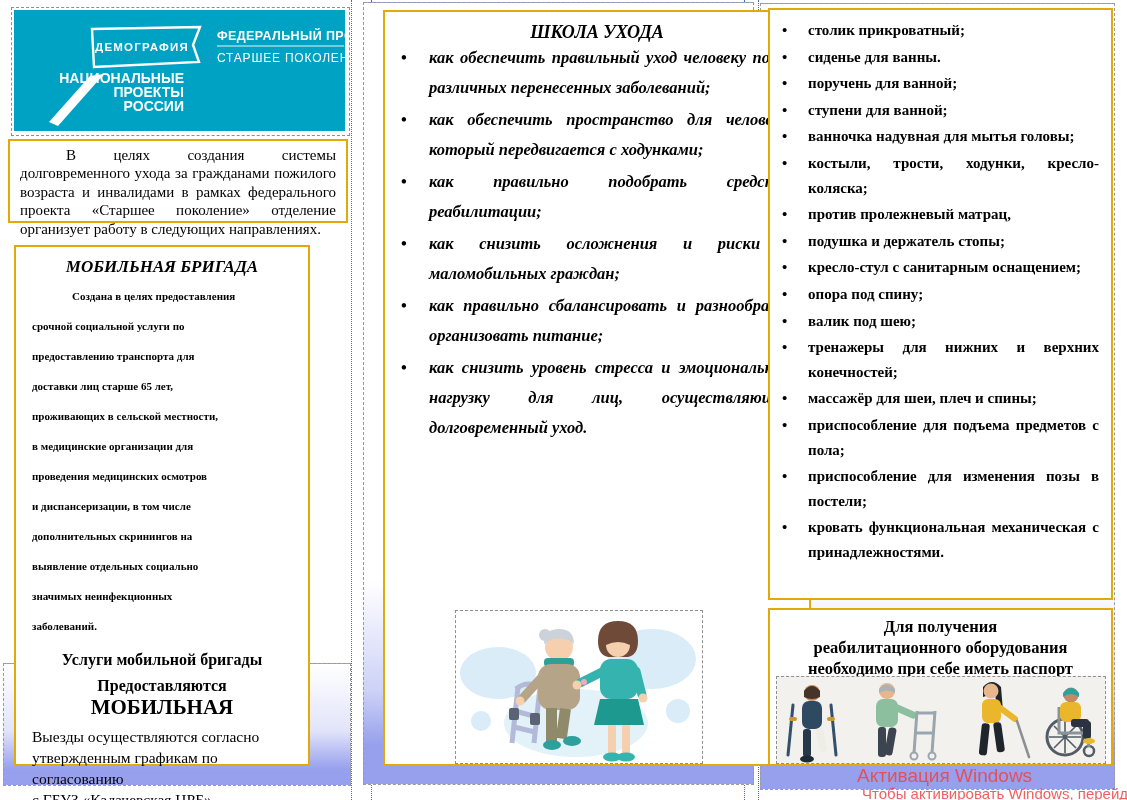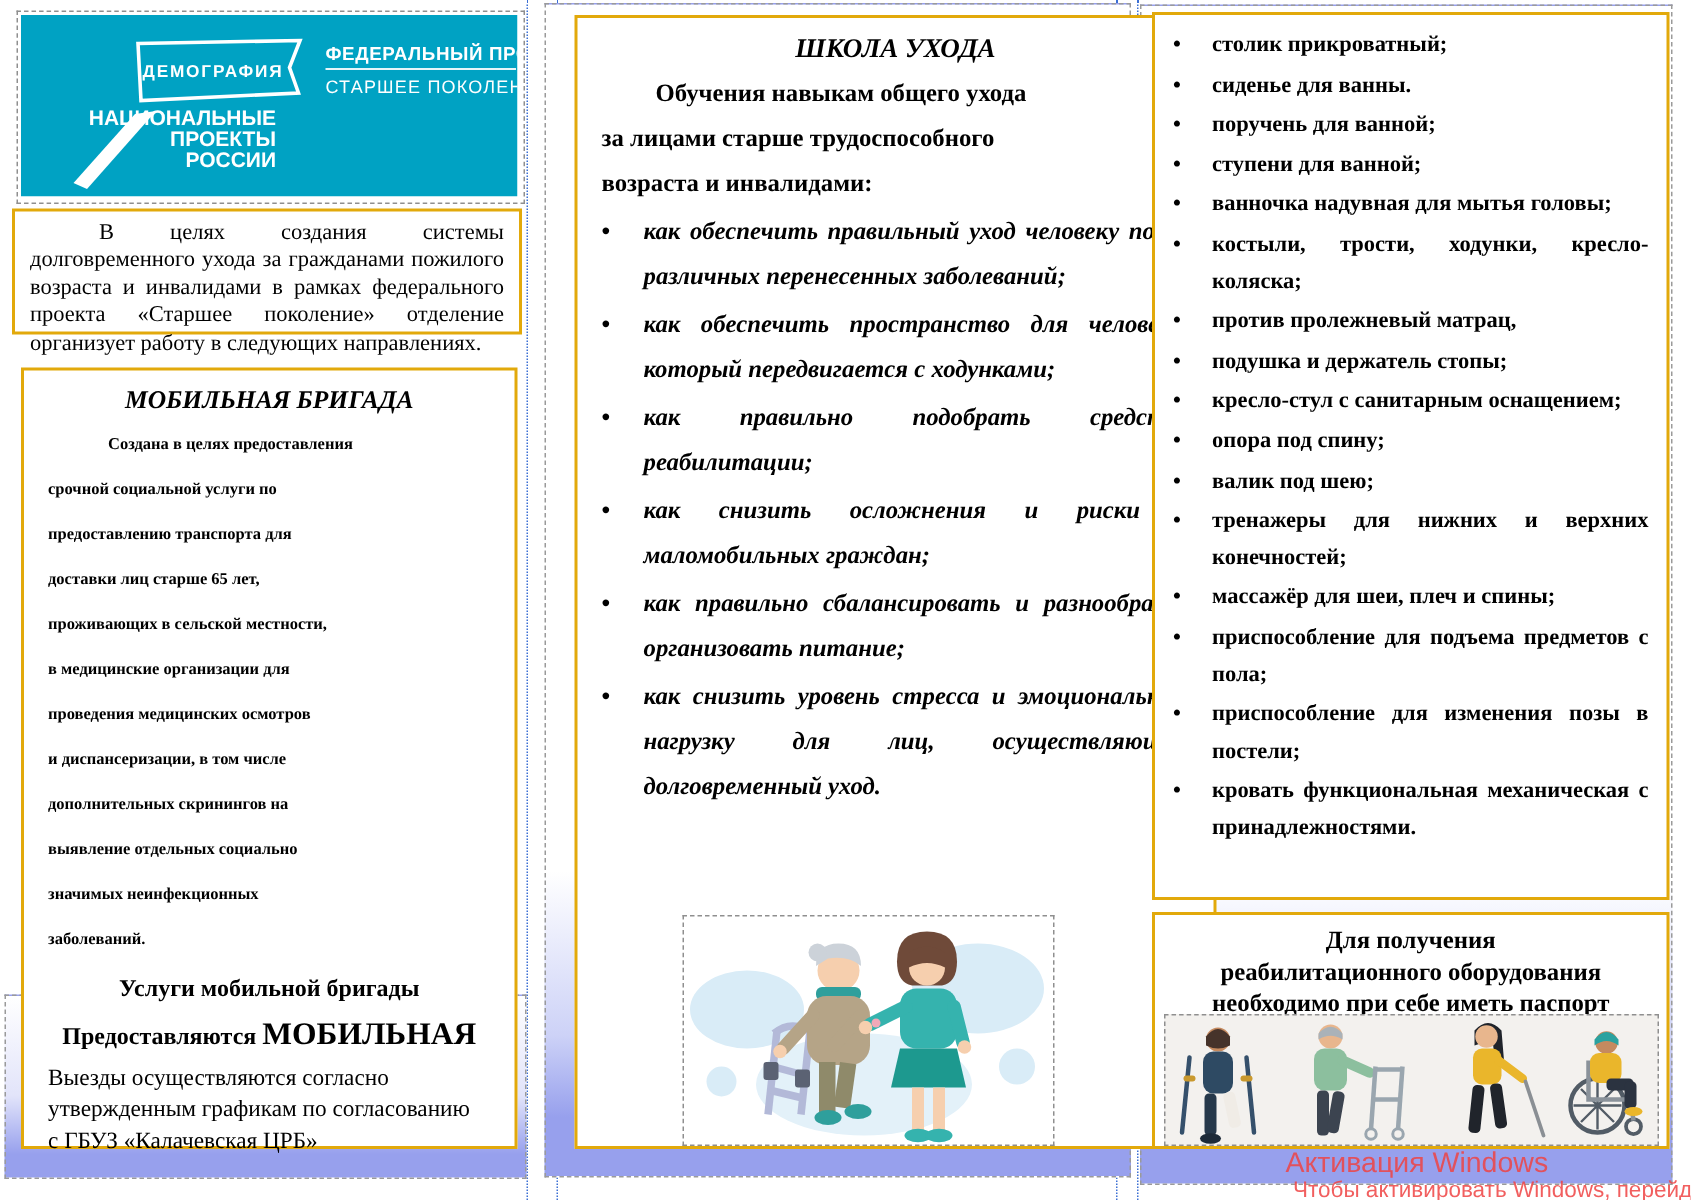--- a/index.html
+++ b/index.html
@@ -65,21 +65,21 @@
     <text x="203" y="30" fill="#ffffff" font-family="Liberation Sans, sans-serif" font-size="12.5" font-weight="bold" letter-spacing="0.4">ФЕДЕРАЛЬНЫЙ ПРОЕКТ</text>
     <line x1="203" y1="36" x2="330" y2="36" stroke="#ffffff" stroke-width="1.2" opacity="0.9"></line>
     <text x="203" y="52" fill="#ffffff" font-family="Liberation Sans, sans-serif" font-size="12" letter-spacing="0.8">СТАРШЕЕ ПОКОЛЕНИЕ</text>
   </svg>
 </div>
 
 <div class="goldbox" style="left:8px;top:139px;width:340px;height:84px;padding:5px 10px;">
   <p style="margin:0;font-size:15px;line-height:18.4px;text-align:justify;text-indent:46px;">В целях создания системы долговременного ухода за гражданами пожилого возраста и инвалидами в рамках федерального проекта «Старшее поколение» отделение организует работу в следующих направлениях.</p>
 </div>
 
-<div class="goldbox" style="left:14px;top:245px;width:331px;height:521px;padding:8px 16px;">
+<div class="goldbox" style="left:14px;top:245px;width:296px;height:521px;padding:8px 16px;">
   <h2 class="box-title" style="font-size:17px;margin-top:2px;">МОБИЛЬНАЯ БРИГАДА</h2>
   <p class="b-body" style="font-size:11px;line-height:30px;margin-top:4px;">Создана в целях предоставления
 срочной социальной услуги по
 предоставлению транспорта для
 доставки лиц старше 65 лет,
 проживающих в сельской местности,
 в медицинские организации для
 проведения медицинских осмотров
 и диспансеризации, в том числе
 дополнительных скринингов на
@@ -88,23 +88,20 @@
 заболеваний.</p>
   <p class="center" style="font-size:16px;margin-top:10px;">Услуги мобильной бригады</p>
   <p class="center" style="font-size:16px;margin-top:8px;"><span>Предоставляются </span><span class="free-big">МОБИЛЬНАЯ</span></p>
   <p class="schedule pre">Выезды осуществляются согласно
 утвержденным графикам по согласованию
 с ГБУЗ «Калачевская ЦРБ»</p>
 </div>
 
 <div class="goldbox mid" style="left:383px;top:10px;width:428px;height:756px;padding:10px 16px;">
   <h2 class="box-title" style="font-size:18px;">ШКОЛА УХОДА</h2>
-  <p class="mid-intro">Обучения навыкам общего ухода
-за  лицами старше трудоспособного
-возраста и инвалидами:</p>
   <ul class="bullets">
     <li>
         <span class="mk">•</span>
         <span class="bt">как обеспечить правильный уход человеку после различных перенесенных заболеваний;</span>
       </li>
     <li>
         <span class="mk">•</span>
         <span class="bt">как обеспечить пространство для человека, который передвигается с ходунками;</span>
       </li>
     <li>

